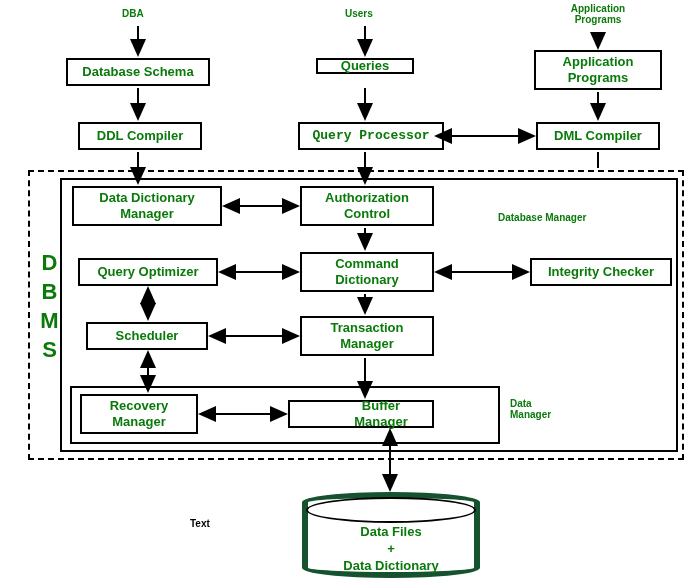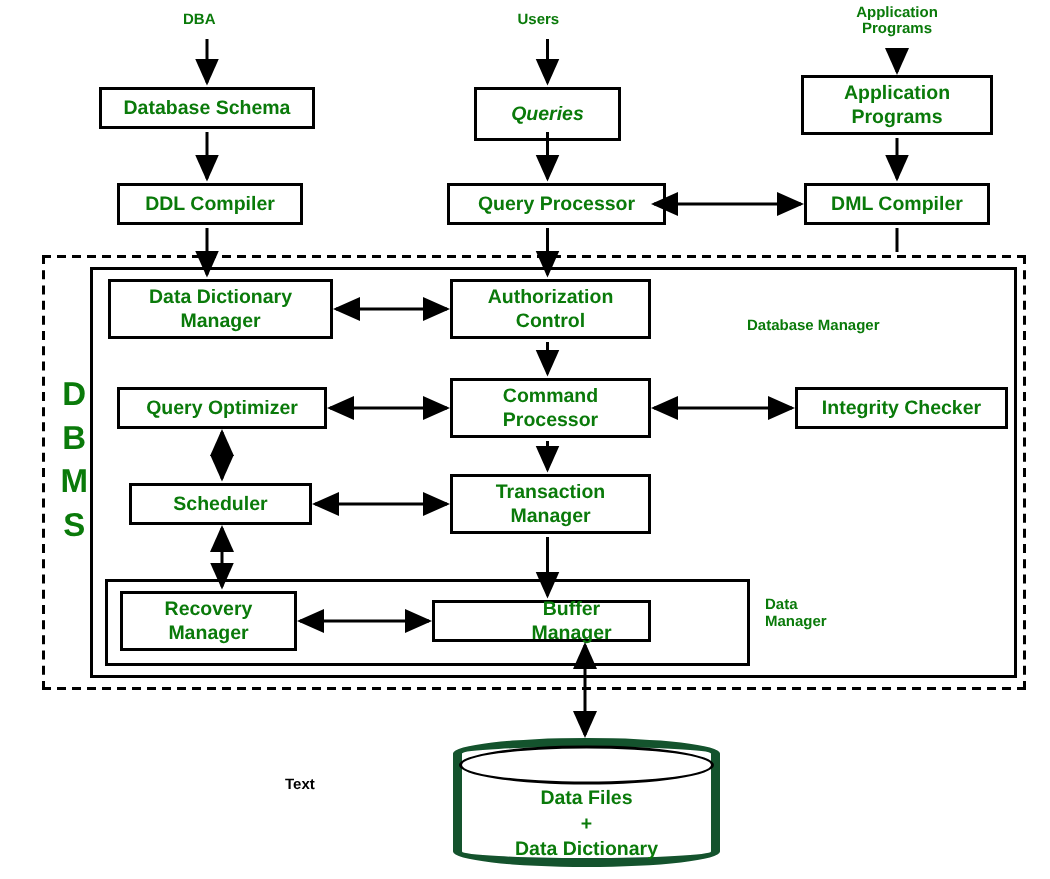--- a/index.html
+++ b/index.html
@@ -83,36 +83,36 @@
 <div class="solid-container" style="left:60px; top:178px; width:618px; height:274px;"></div>
 
 <div class="solid-container" style="left:70px; top:386px; width:430px; height:58px;"></div>
 
 <div class="label" style="left:122px; top:8px;">DBA</div>
 <div class="label" style="left:345px; top:8px;">Users</div>
 <div class="label" style="left:548px; top:3px; text-align:center; width:100px; white-space:pre;">Application
 Programs</div>
 
 <div class="box" style="left:66px; top:58px; width:144px; height:28px;">Database Schema</div>
-<div class="box" style="left:316px; top:58px; width:98px; height:36px;font-style:italic;">Queries</div>
+<div class="box" style="left:316px; top:58px; width:98px; height:16px;">Queries</div>
 <div class="box" style="left:534px; top:50px; width:128px; height:40px; white-space:pre;">Application
 Programs</div>
 
 <div class="box" style="left:78px; top:122px; width:124px; height:28px;">DDL Compiler</div>
-<div class="box" style="left:298px; top:122px; width:146px; height:28px;">Query Processor</div>
+<div class="box" style="left:298px; top:122px; width:146px; height:28px;font-family:Liberation Mono, monospace;">Query Processor</div>
 <div class="box" style="left:536px; top:122px; width:124px; height:28px;">DML Compiler</div>
 
 <div class="box" style="left:72px; top:186px; width:150px; height:40px; white-space:pre;">Data Dictionary
 Manager</div>
 <div class="box" style="left:300px; top:186px; width:134px; height:40px; white-space:pre;">Authorization
 Control</div>
 
 <div class="box" style="left:78px; top:258px; width:140px; height:28px;">Query Optimizer</div>
 <div class="box" style="left:300px; top:252px; width:134px; height:40px; white-space:pre;">Command
-Processor</div>
+Dictionary</div>
 <div class="box" style="left:530px; top:258px; width:142px; height:28px;">Integrity Checker</div>
 
 <div class="box" style="left:86px; top:322px; width:122px; height:28px;">Scheduler</div>
 <div class="box" style="left:300px; top:316px; width:134px; height:40px; white-space:pre;">Transaction
 Manager</div>
 
 <div class="box" style="left:80px; top:394px; width:118px; height:40px; white-space:pre;">Recovery
 Manager</div>
 <div class="box" style="left:288px; top:400px; width:146px; height:28px;padding-left:44px;">Buffer Manager</div>
 

